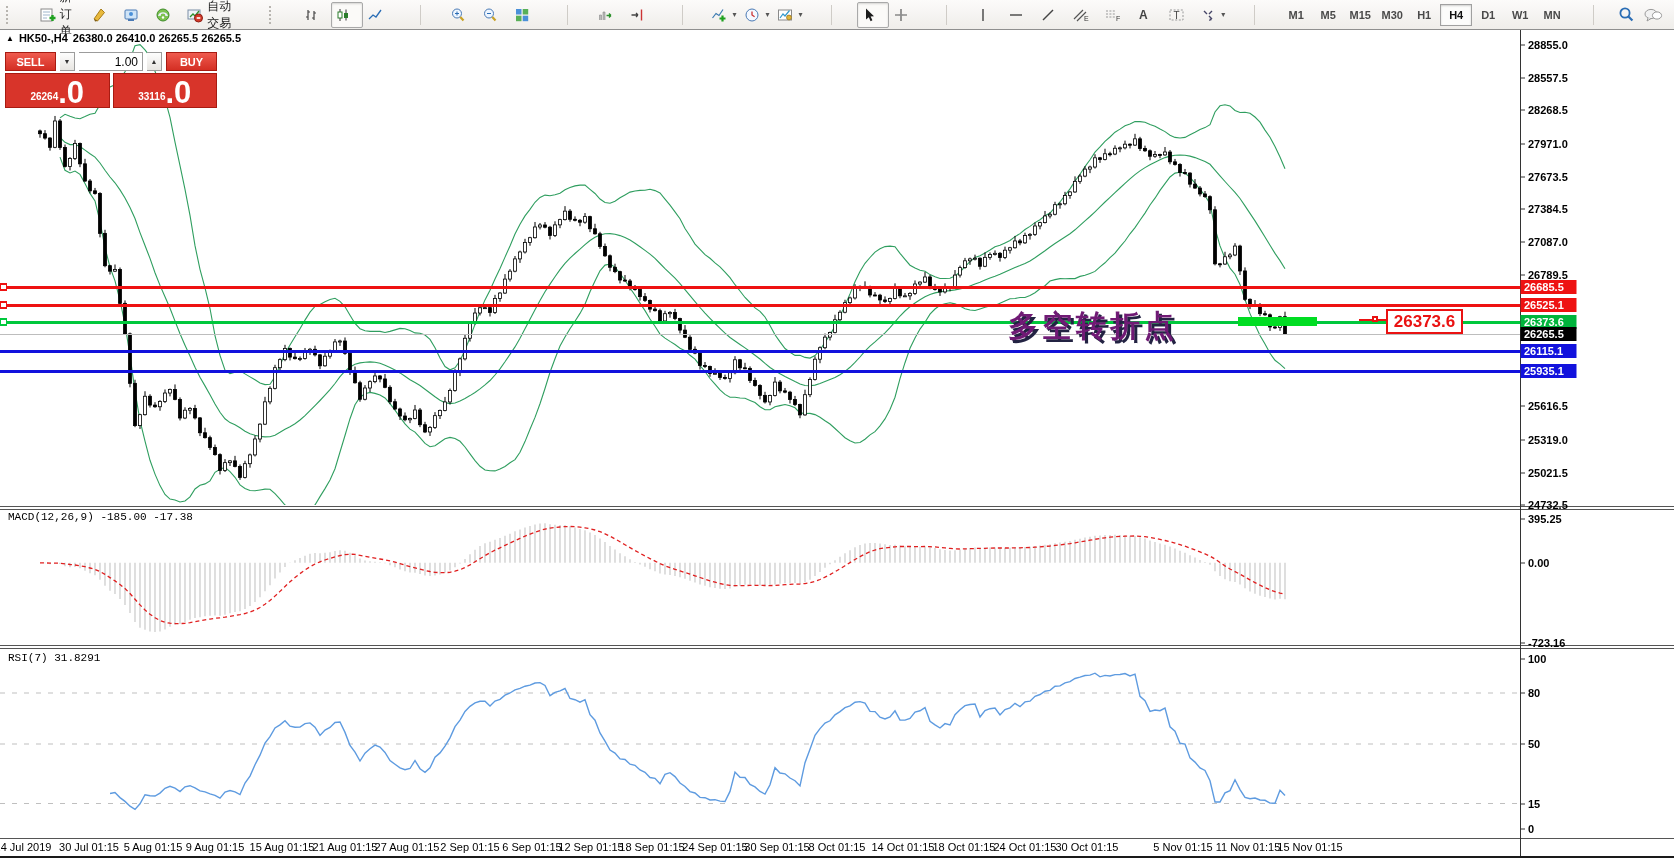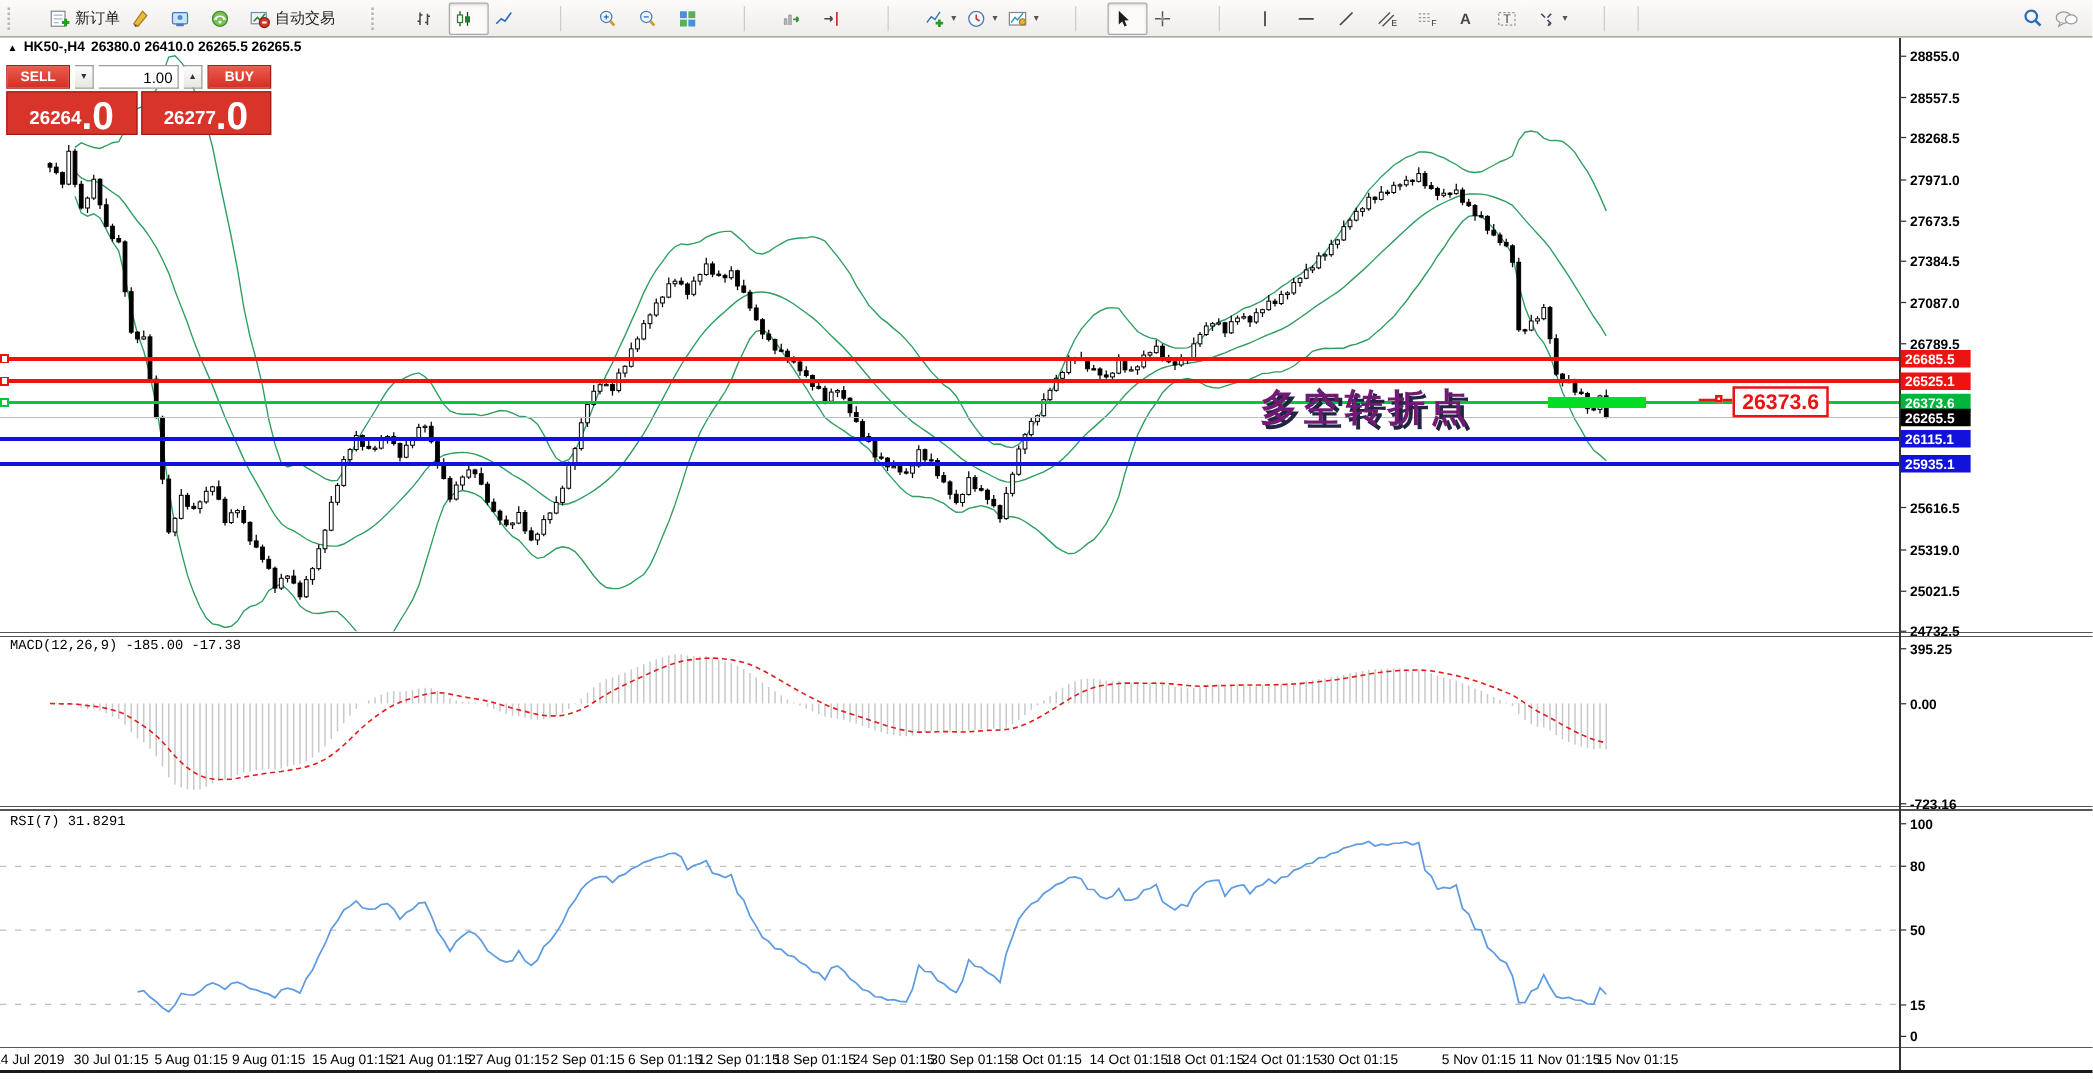--- a/index.html
+++ b/index.html
@@ -31,21 +31,21 @@
   .tp-sell,.tp-buy{width:51px;background:linear-gradient(#ef5a4e,#d42f24);color:#fff;font-size:11px;
     font-weight:700;display:flex;align-items:center;justify-content:center;border:1px solid #a81b12;box-sizing:border-box;}
   .tp-step{width:15px;background:linear-gradient(#fdfdfd,#e8e6e2);border:1px solid #9c9c9c;border-left:none;
     font-size:7px;color:#333;display:flex;align-items:center;justify-content:center;box-sizing:border-box;}
   .tp-vol{flex:1;background:#fff;border:1px solid #9c9c9c;border-left:none;box-sizing:border-box;
     font-size:12px;font-weight:400;text-align:right;padding:0 4px 0 0;outline:none;width:60px;
     font-family:"Liberation Sans",sans-serif;}
   .tp-prices{display:flex;gap:3px;margin-top:2px;height:35px;}
   .tp-price{flex:1;background:#d8342a;border:1px solid #a81b12;box-sizing:border-box;color:#fff;
     display:flex;align-items:flex-end;justify-content:center;padding-bottom:1px;}
-  .tp-price .main{font-size:15px;font-weight:700;line-height:1;margin-bottom:4px;text-align:right;}
+  .tp-price .main{font-size:10px;font-weight:700;line-height:1;margin-bottom:4px;text-align:right;}
   .tp-price .big{font-size:31px;font-weight:700;line-height:.85;}
   .pane-label{position:absolute;left:8px;z-index:3;font-size:11px;color:#000;font-family:Liberation Mono, monospace;}
   #macd-label{top:511px;}
   #rsi-label{top:652px;}
   #annotation{position:absolute;left:1008px;top:306px;z-index:3;font-size:30px;font-weight:700;
     letter-spacing:4px;color:#701a75;text-shadow:3px 3px 0 #232343;white-space:nowrap;}
   #callout{position:absolute;left:1386px;top:309px;width:73px;height:21px;z-index:3;background:#fff;
     border:2px solid #ea1212;color:#ea1212;font-size:17px;font-weight:700;display:flex;
     align-items:center;justify-content:center;}
   #callout-connector{position:absolute;left:1359px;top:319px;width:27px;height:2px;background:#ea1212;z-index:3;}
@@ -1116,20 +1116,31 @@
     </div>
     <div class="tb-btn">
       <span class="ic"><svg width="16" height="16">
             <path d="M4 4l3 3M12 12l-3-3M12 4l-3 3" stroke="#446" stroke-width="1.4"></path>
             <path d="M10 11l2 2-3 1z" fill="#446"></path>
           </svg></span>
       <span class="caret">▾</span>
     </div>
   </div>
   <span class="tb-sep"></span>
+  <div class="tb-group">
+    <div class="tf-btn">M1</div>
+    <div class="tf-btn">M5</div>
+    <div class="tf-btn">M15</div>
+    <div class="tf-btn">M30</div>
+    <div class="tf-btn">H1</div>
+    <div class="tf-btn active">H4</div>
+    <div class="tf-btn">D1</div>
+    <div class="tf-btn">W1</div>
+    <div class="tf-btn">MN</div>
+  </div>
   <span class="tb-sep"></span>
   <div class="tb-right">
     <span class="ic"><svg width="18" height="18">
           <circle cx="8" cy="7" r="4.6" fill="none" stroke="#2a6db5" stroke-width="1.8"></circle>
           <path d="M11.4 10.5l4 4" stroke="#2a6db5" stroke-width="2.2"></path>
         </svg></span>
     <span class="ic"><svg width="20" height="18">
           <ellipse cx="8" cy="8" rx="6" ry="4.6" fill="#f2f2f2" stroke="#9a9a9a"></ellipse>
           <path d="M5 12l-1 3 4-2.4" fill="#f2f2f2" stroke="#9a9a9a"></path>
           <ellipse cx="14" cy="9.5" rx="4.6" ry="3.6" fill="#fff" stroke="#9a9a9a"></ellipse>
@@ -1150,21 +1161,21 @@
     <input class="tp-vol" readonly="" value="1.00" style="">
     <div class="tp-step">▲</div>
     <div class="tp-buy">BUY</div>
   </div>
   <div class="tp-prices">
     <div class="tp-price">
       <span class="main">26264</span>
       <span class="big">.0</span>
     </div>
     <div class="tp-price">
-      <span class="main">26277</span>
+      <span class="main">33116</span>
       <span class="big">.0</span>
     </div>
   </div>
 </div>
 
 <div class="pane-label" id="macd-label">MACD(12,26,9) -185.00 -17.38</div>
 <div class="pane-label" id="rsi-label">RSI(7) 31.8291</div>
 
 <div id="annotation">多空转折点</div>
 <div id="callout-connector"></div>

